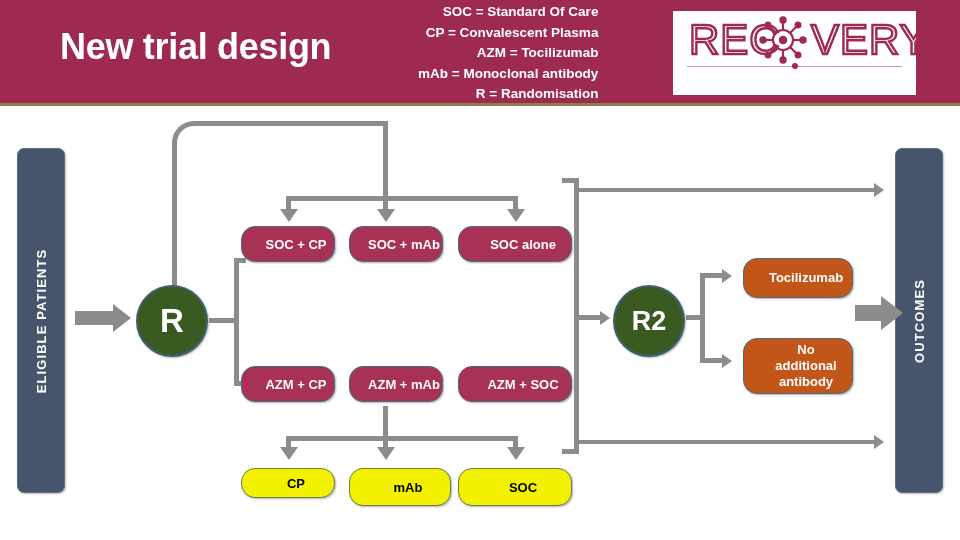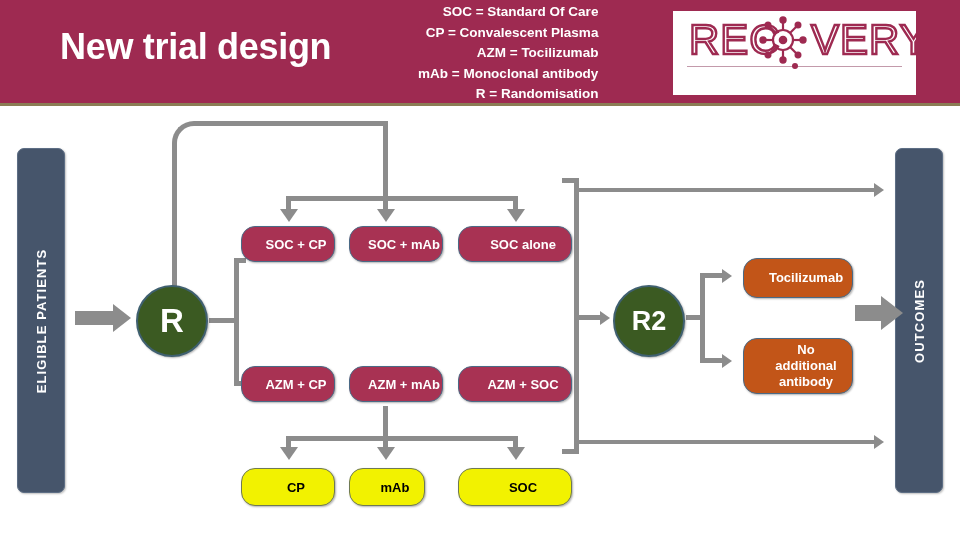--- a/index.html
+++ b/index.html
@@ -134,22 +134,22 @@
 
   
   #box-soc-cp    {left:241px;top:226px;width:94px;height:36px;}
   #box-soc-mab   {left:349px;top:226px;width:94px;height:36px;}
   #box-soc-alone {left:458px;top:226px;width:114px;height:36px;}
 
   #box-azm-cp    {left:241px;top:366px;width:94px;height:36px;}
   #box-azm-mab   {left:349px;top:366px;width:94px;height:36px;}
   #box-azm-soc   {left:458px;top:366px;width:114px;height:36px;}
 
-  #box-cp        {left:241px;top:468px;width:94px;height:38px;}
-  #box-mab       {left:349px;top:468px;width:76px;height:38px;}
+  #box-cp        {left:241px;top:468px;width:94px;height:30px;}
+  #box-mab       {left:349px;top:468px;width:102px;height:38px;}
   #box-soc       {left:458px;top:468px;width:114px;height:38px;}
 
   #box-tocilizumab {left:743px;top:258px;width:110px;height:40px;}
   #box-no-additional{left:743px;top:338px;width:110px;height:56px;
                      flex-direction:column;}
 
   
   .ln{position:absolute;background:#8c8c8c;}
   .lnh{height:5px;}
   .lnv{width:5px;}

